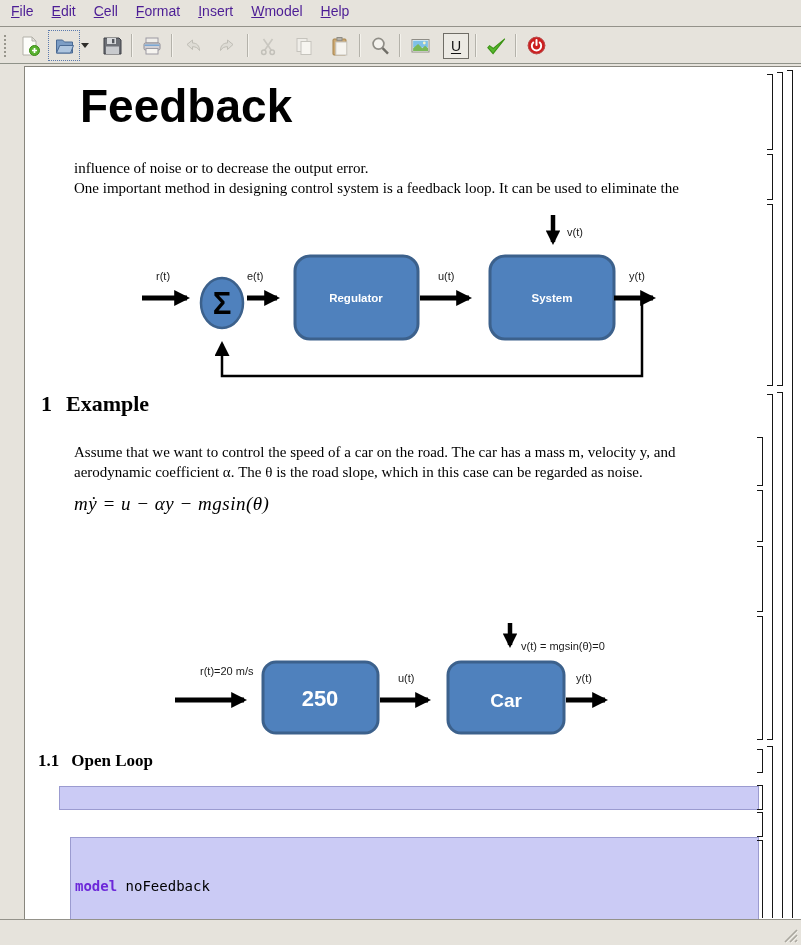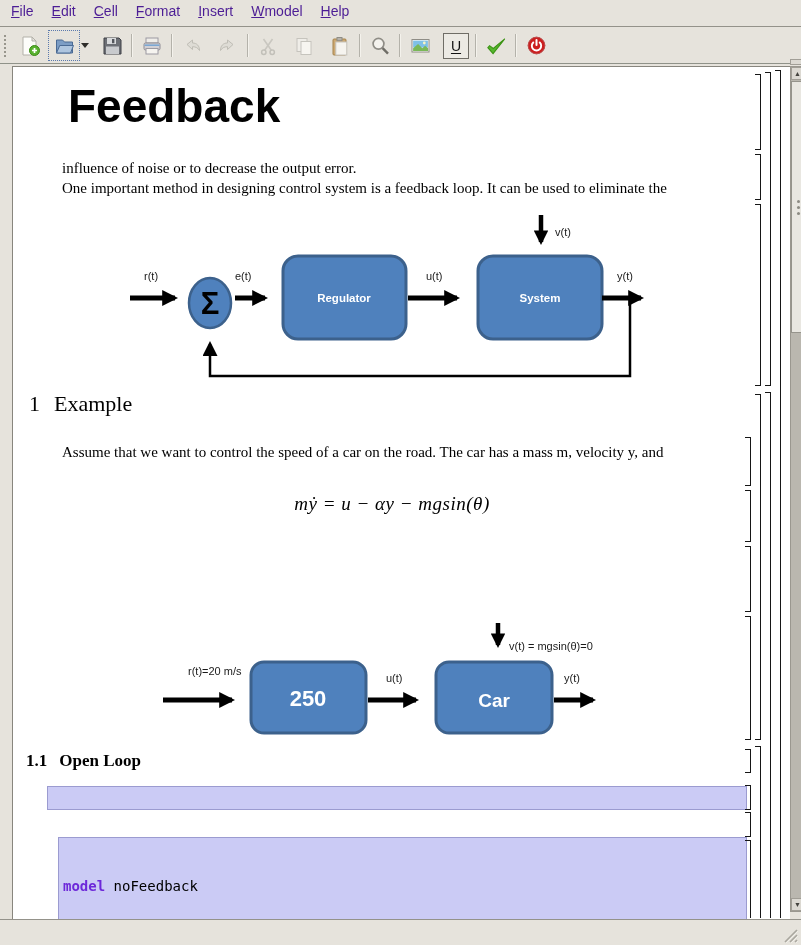--- a/index.html
+++ b/index.html
@@ -29,35 +29,35 @@
   .tb-btn{width:28px;height:27px;display:flex;align-items:center;justify-content:center;flex:0 0 auto}
   .tb-btn.focused{outline:1px dotted #5a79ad;outline-offset:1px}
   .tb-sep{width:1px;height:23px;background:#b4b2aa;border-right:1px solid #f4f2ec;margin:0 5px;flex:0 0 auto}
   .dd-arrow{width:14px;height:27px;display:flex;align-items:center;justify-content:center}
   .dd-arrow:after{content:"";border-left:4px solid transparent;border-right:4px solid transparent;border-top:5px solid #2e2d2a}
   .u-box{width:24px;height:24px;border:1px solid #6f6d66;display:flex;align-items:center;justify-content:center;
          font-size:14px;color:#111;background:#eceae4}
   .u-box u{text-underline-offset:2px}
 
   
-  #workspace{position:absolute;left:4px;top:64px;width:655px;height:855px;background:#e6e3dc}
+  #workspace{position:absolute;left:16px;top:64px;width:655px;height:855px;background:#e6e3dc}
   #doc{
     position:absolute;left:8px;top:2px;width:777px;height:853px;background:#ffffff;
     border-left:1px solid #88867e;border-top:1px solid #88867e;overflow:hidden;
   }
   .serif{font-family:"Liberation Serif",serif;color:#000}
   .bodytext{font-size:15px;line-height:19.5px}
   .line{white-space:pre}
   #title{font-family:"Liberation Sans",sans-serif;font-weight:bold;font-size:46px;line-height:50px;color:#000;white-space:nowrap}
   .h-num{display:inline-block}
-  #h1{font-size:22px;font-weight:normal}
+  #h1{font-size:22px;font-weight:bold}
   #h1 .h-num{margin-right:14px}
   #h2{font-size:17px;font-weight:bold}
   #h2 .h-num{margin-right:12px}
-  #formula{font-size:19px;font-style:italic;text-align:center;letter-spacing:.5px}
+  #formula{font-size:19px;font-style:italic;text-align:left;letter-spacing:.5px}
 
   
   .cell-in{
     background:#cbcbf5;border:1px solid #9b9bd0;box-sizing:border-box;
     font-family:"DejaVu Sans Mono","Liberation Mono",monospace;font-size:14px;line-height:18.6px;color:#000;
     white-space:pre;overflow:hidden;
   }
   .cell-out{
     background:#fff;border:1px solid #b1afa9;box-sizing:border-box;
     font-family:"Liberation Serif",serif;font-size:15px;color:#000;
@@ -259,20 +259,21 @@
       <text class="dlabel" x="494" y="71">y(t)</text>
       <path d="M507 91 L507 167 L87 167 L87 135" fill="none" stroke="#000" stroke-width="2.5" marker-end="url(#ah1s)"></path>
     </svg>
 
     <div id="h1" class="abs serif" style="left:16px;top:324px">
       <span class="h-num">1</span><span>Example</span>
     </div>
 
     <div class="abs serif bodytext" style="left:49px;top:376px">
       <div class="line">Assume that we want to control the speed of a car on the road. The car has a mass m, velocity y, and</div>
+      <div class="line">aerodynamic coefficient α. The θ is the road slope, which in this case can be regarded as noise.</div>
     </div>
 
     <div id="formula" class="abs serif" style="left:49px;top:426px;width:660px">mẏ = u − αy − mgsin(θ)</div>
 
 
     <svg class="abs" style="left:147px;top:552px" width="460" height="120" viewBox="0 0 460 120">
       <defs>
         <marker id="ah2" viewBox="0 0 10 10" refX="8" refY="5" markerWidth="3.2" markerHeight="3.2" orient="auto">
             <path d="M0 0L10 5L0 10z" fill="#000"></path>
           </marker>

